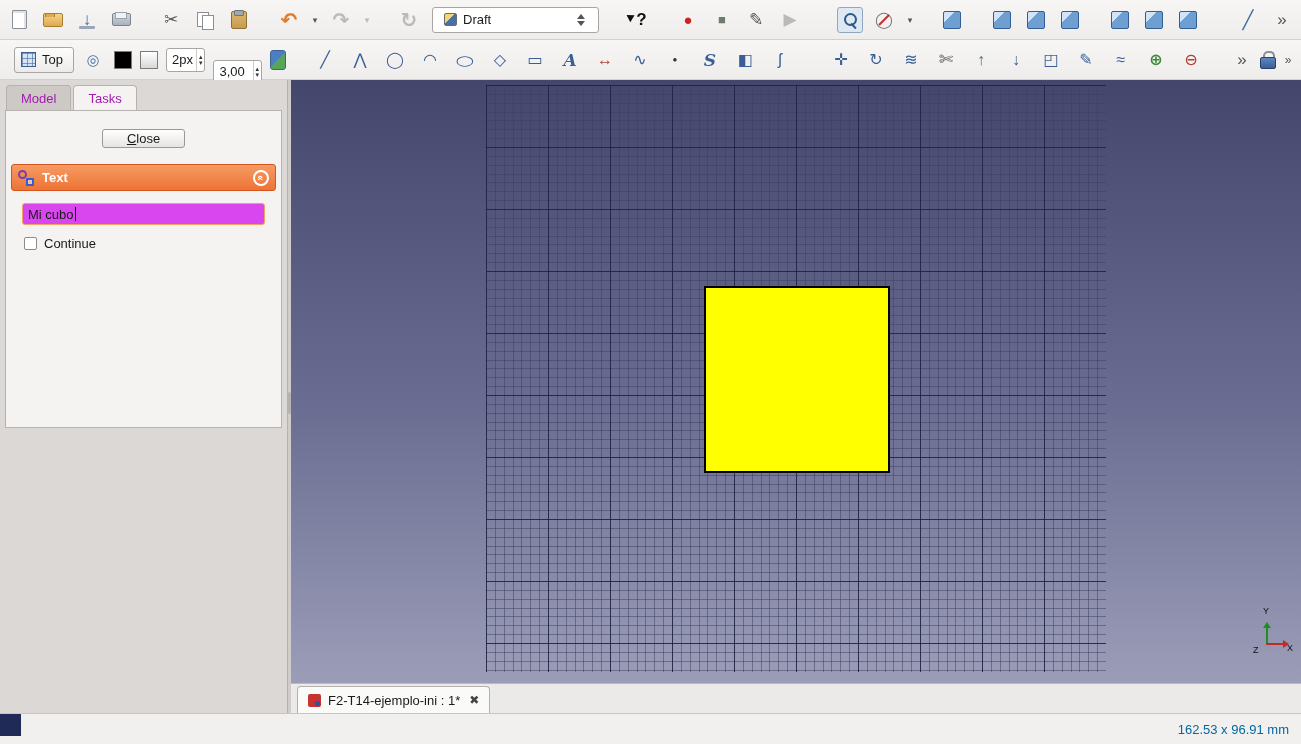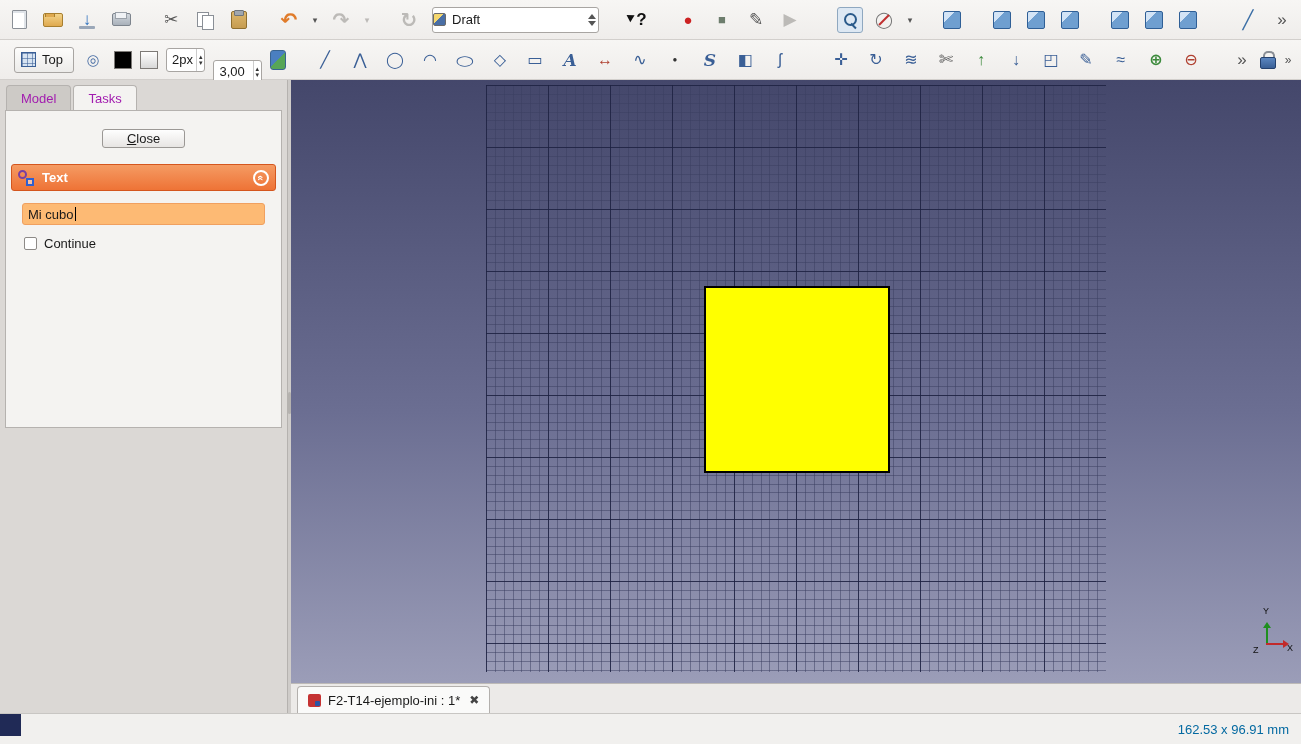--- a/index.html
+++ b/index.html
@@ -54,21 +54,21 @@
   .ic-green { color:#3c8a3c; font-size:16px; font-weight:bold; }
   .ic-smalldot { font-size:8px; color:#333; }
   .ic-lock::before { content:""; position:absolute; top:4px; left:8px; width:8px; height:8px;
     border:2px solid #8a8f96; border-bottom:none; border-radius:5px 5px 0 0; }
   .ic-lock::after { content:""; position:absolute; bottom:4px; left:5px; width:14px; height:10px;
     background:linear-gradient(#5b86c0,#3a6096); border:1px solid #24416e; border-radius:2px; }
   .sm { width:14px; font-size:12px; }
 
   
   .combo { height:26px; width:178px; margin:0 10px; background:#fff; border:1px solid #a8a5a2; border-radius:3px;
-    display:flex; align-items:center; padding:0 0; gap:6px;justify-content:flex-end; }
+    display:flex; align-items:center; padding:0 11px; gap:6px;justify-content:flex-end; }
   .wb-icon { width:13px; height:13px; border-radius:2px; border:1px solid #6b6b6b;
     background:linear-gradient(135deg,#f5d76e 0 42%,#4a6fa5 42%); flex:0 0 auto; }
   .wb-label { flex:1; }
   .combo-arrows { display:flex; flex-direction:column; align-items:center; gap:2px; padding-right:2px; }
   .tri-up { width:0; height:0; border-left:4px solid transparent; border-right:4px solid transparent; border-bottom:5px solid #555; }
   .tri-dn { width:0; height:0; border-left:4px solid transparent; border-right:4px solid transparent; border-top:5px solid #555; }
 
   
   .top-btn { height:26px; margin-left:8px; padding:0 10px 0 6px; display:flex; align-items:center; gap:6px;
     background:linear-gradient(#fdfdfc,#ecebe9); border:1px solid #a8a5a2; border-radius:3px; }
@@ -107,21 +107,21 @@
   .close-btn::first-letter { text-decoration:underline; }
   .task-box { margin:16px 5px 0; }
   .task-header { height:27px; display:flex; align-items:center; gap:8px; padding:0 6px;
     background:linear-gradient(#f59b63,#ee7336); border:1px solid #d4561e; border-radius:3px; }
   .task-icon { width:16px; height:16px; position:relative; flex:0 0 auto; }
   .task-icon .c { position:absolute; top:0; left:0; width:9px; height:9px; border:2px solid #7a3fa0; border-radius:50%; }
   .task-icon .s { position:absolute; bottom:0; right:0; width:8px; height:8px; border:2px solid #2f5fd0; background:rgba(255,255,255,.5); }
   .task-title { color:#fff; font-weight:bold; flex:1; }
   .collapse-btn { width:16px; height:16px; border:2px solid #fff; border-radius:50%; color:#fff;
     display:flex; align-items:center; justify-content:center; font-size:10px; font-weight:bold; transform:rotate(90deg); }
-  .text-input { height:22px; margin:12px 11px 0; background:#fdba74; border:1px solid #f0a060; border-radius:3px;
+  .text-input { height:22px; margin:12px 11px 0; background:#d946ef; border:1px solid #f0a060; border-radius:3px;
     display:flex; align-items:center; padding-left:5px; }
   .caret { width:1px; height:14px; background:#000; margin-left:1px; }
   .chk-row { display:flex; align-items:center; gap:7px; margin:11px 0 0 13px; }
   .chk { width:13px; height:13px; background:#fff; border:1px solid #8d8a87; border-radius:2px; }
 
   .splitter { width:4px; flex:0 0 4px; background:#cfccc9; border-left:1px solid #b5b2af; position:relative; }
   .splitter::before { content:""; position:absolute; top:312px; left:0; width:3px; height:22px; background:#b5b2af; border-radius:2px; }
 
   
   .right-col { flex:1; display:flex; flex-direction:column; min-width:0; }

